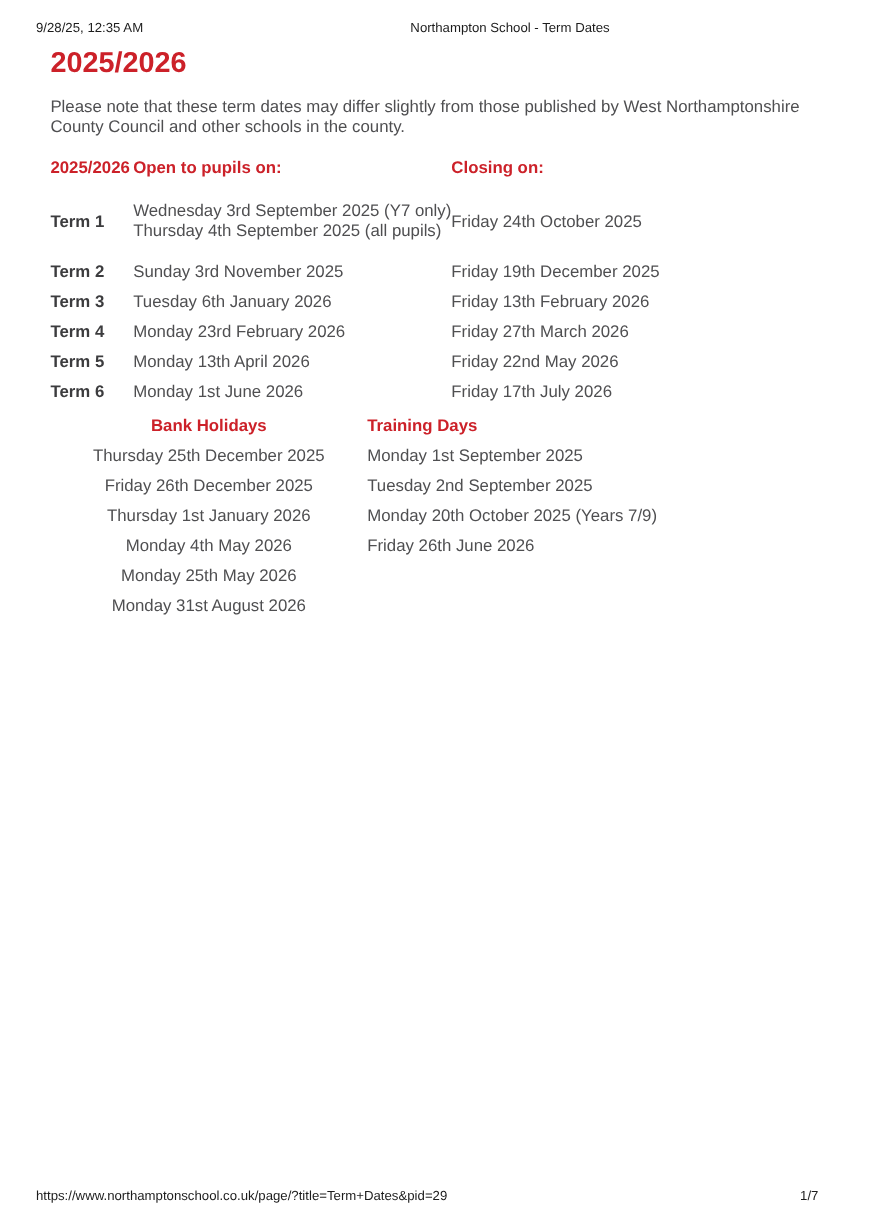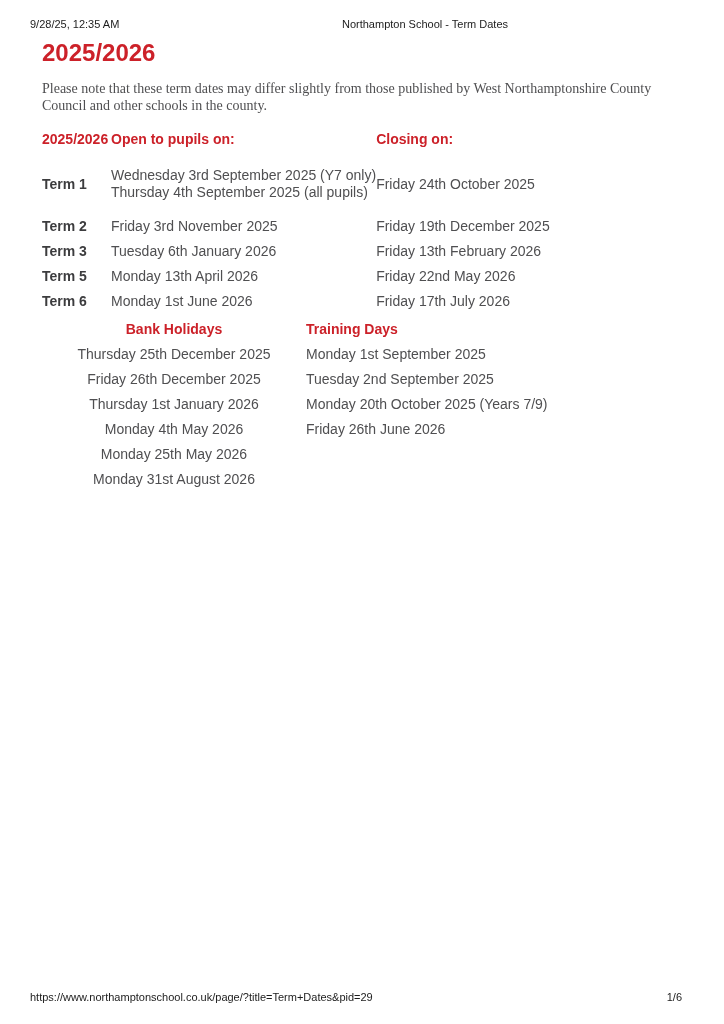--- a/index.html
+++ b/index.html
@@ -21,21 +21,21 @@
   }
   .meta-left{left:30px;}
   .meta-center{left:396px;transform:translateX(-50%);margin-left:29px;}
   .content{
     position:absolute;left:42px;top:40px;width:648px;color:var(--text);
   }
   h1.page-heading{
     margin:0;font-size:24px;line-height:26px;font-weight:bold;color:var(--red);
   }
   p.intro{
-    margin:14px 0 12px 0;font-size:14px;line-height:17px;max-width:636px;color:var(--text);font-family:Liberation Serif, serif;
+    margin:14px 0 12px 0;font-size:14px;line-height:17px;max-width:636px;color:var(--text);
   }
   table{border-collapse:collapse;font-size:14px;line-height:17px;color:var(--text);}
   table.terms{margin-top:17px;}
   .terms td{vertical-align:middle;padding:4px 0;white-space:nowrap;}
   .terms tr.thead td{color:var(--red);font-weight:bold;padding:0 0 6px 0;}
   .terms td.c1{width:69px;}
   .terms td.c2{width:247px;}
   .terms tr.trow td.c1{font-weight:bold;color:var(--text-bold);}
   .terms tr.tall td{padding:13px 0;}
   table.lists{margin-top:3px;}
@@ -66,27 +66,32 @@
     <tr class="trow tall">
       <td class="c1">Term 1</td>
       <td class="c2">
         <div>Wednesday 3rd September 2025 (Y7 only)</div>
         <div>Thursday 4th September 2025 (all pupils)</div>
       </td>
       <td class="c3">Friday 24th October 2025</td>
     </tr>
     <tr class="trow">
       <td class="c1">Term 2</td>
-      <td class="c2">Friday 3rd November 2025</td>
+      <td class="c2">Sunday 3rd November 2025</td>
       <td class="c3">Friday 19th December 2025</td>
     </tr>
     <tr class="trow">
       <td class="c1">Term 3</td>
       <td class="c2">Tuesday 6th January 2026</td>
       <td class="c3">Friday 13th February 2026</td>
+    </tr>
+    <tr class="trow">
+      <td class="c1">Term 4</td>
+      <td class="c2">Monday 23rd February 2026</td>
+      <td class="c3">Friday 27th March 2026</td>
     </tr>
     <tr class="trow">
       <td class="c1">Term 5</td>
       <td class="c2">Monday 13th April 2026</td>
       <td class="c3">Friday 22nd May 2026</td>
     </tr>
     <tr class="trow">
       <td class="c1">Term 6</td>
       <td class="c2">Monday 1st June 2026</td>
       <td class="c3">Friday 17th July 2026</td>
@@ -122,13 +127,13 @@
     </tr>
     <tr>
       <td class="c1">Monday 31st August 2026</td>
       <td class="c2"></td>
     </tr>
   </tbody>
     </table>
 </div>
 
 <div class="footer-meta footer-left">https://www.northamptonschool.co.uk/page/?title=Term+Dates&amp;pid=29</div>
-<div class="footer-meta footer-right">1/6</div>
+<div class="footer-meta footer-right">1/7</div>
 
 </body></html>

